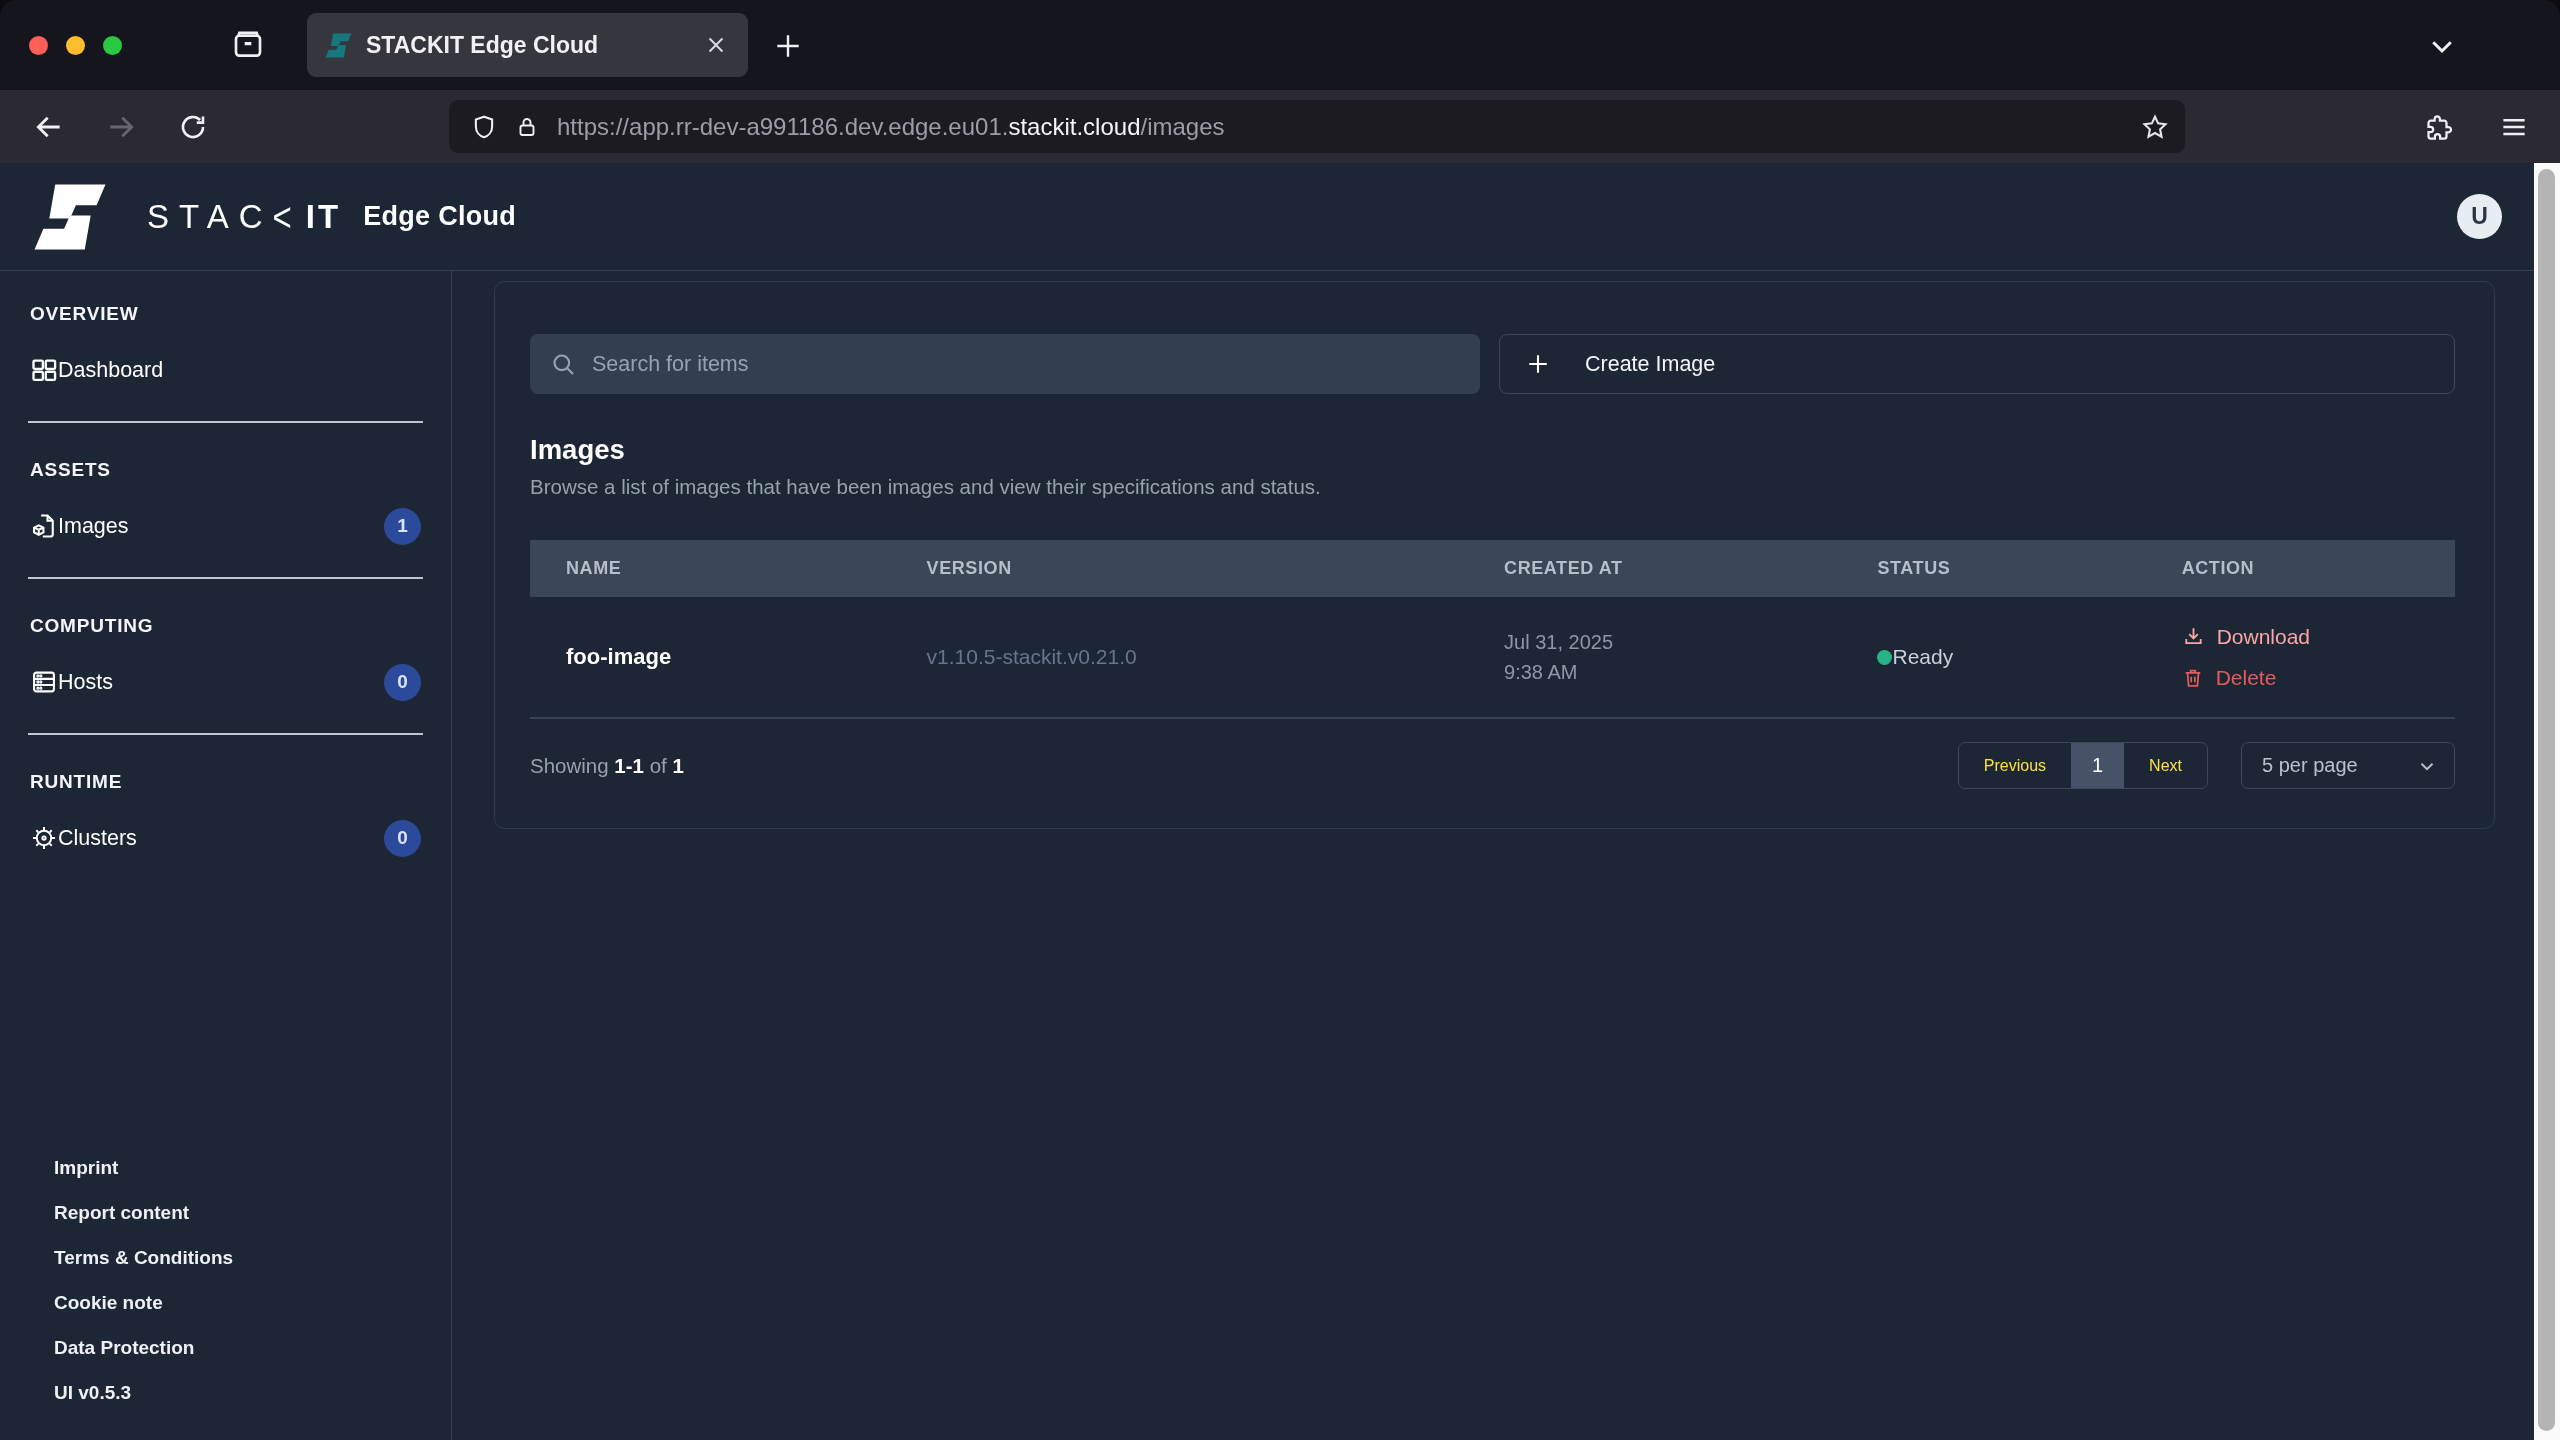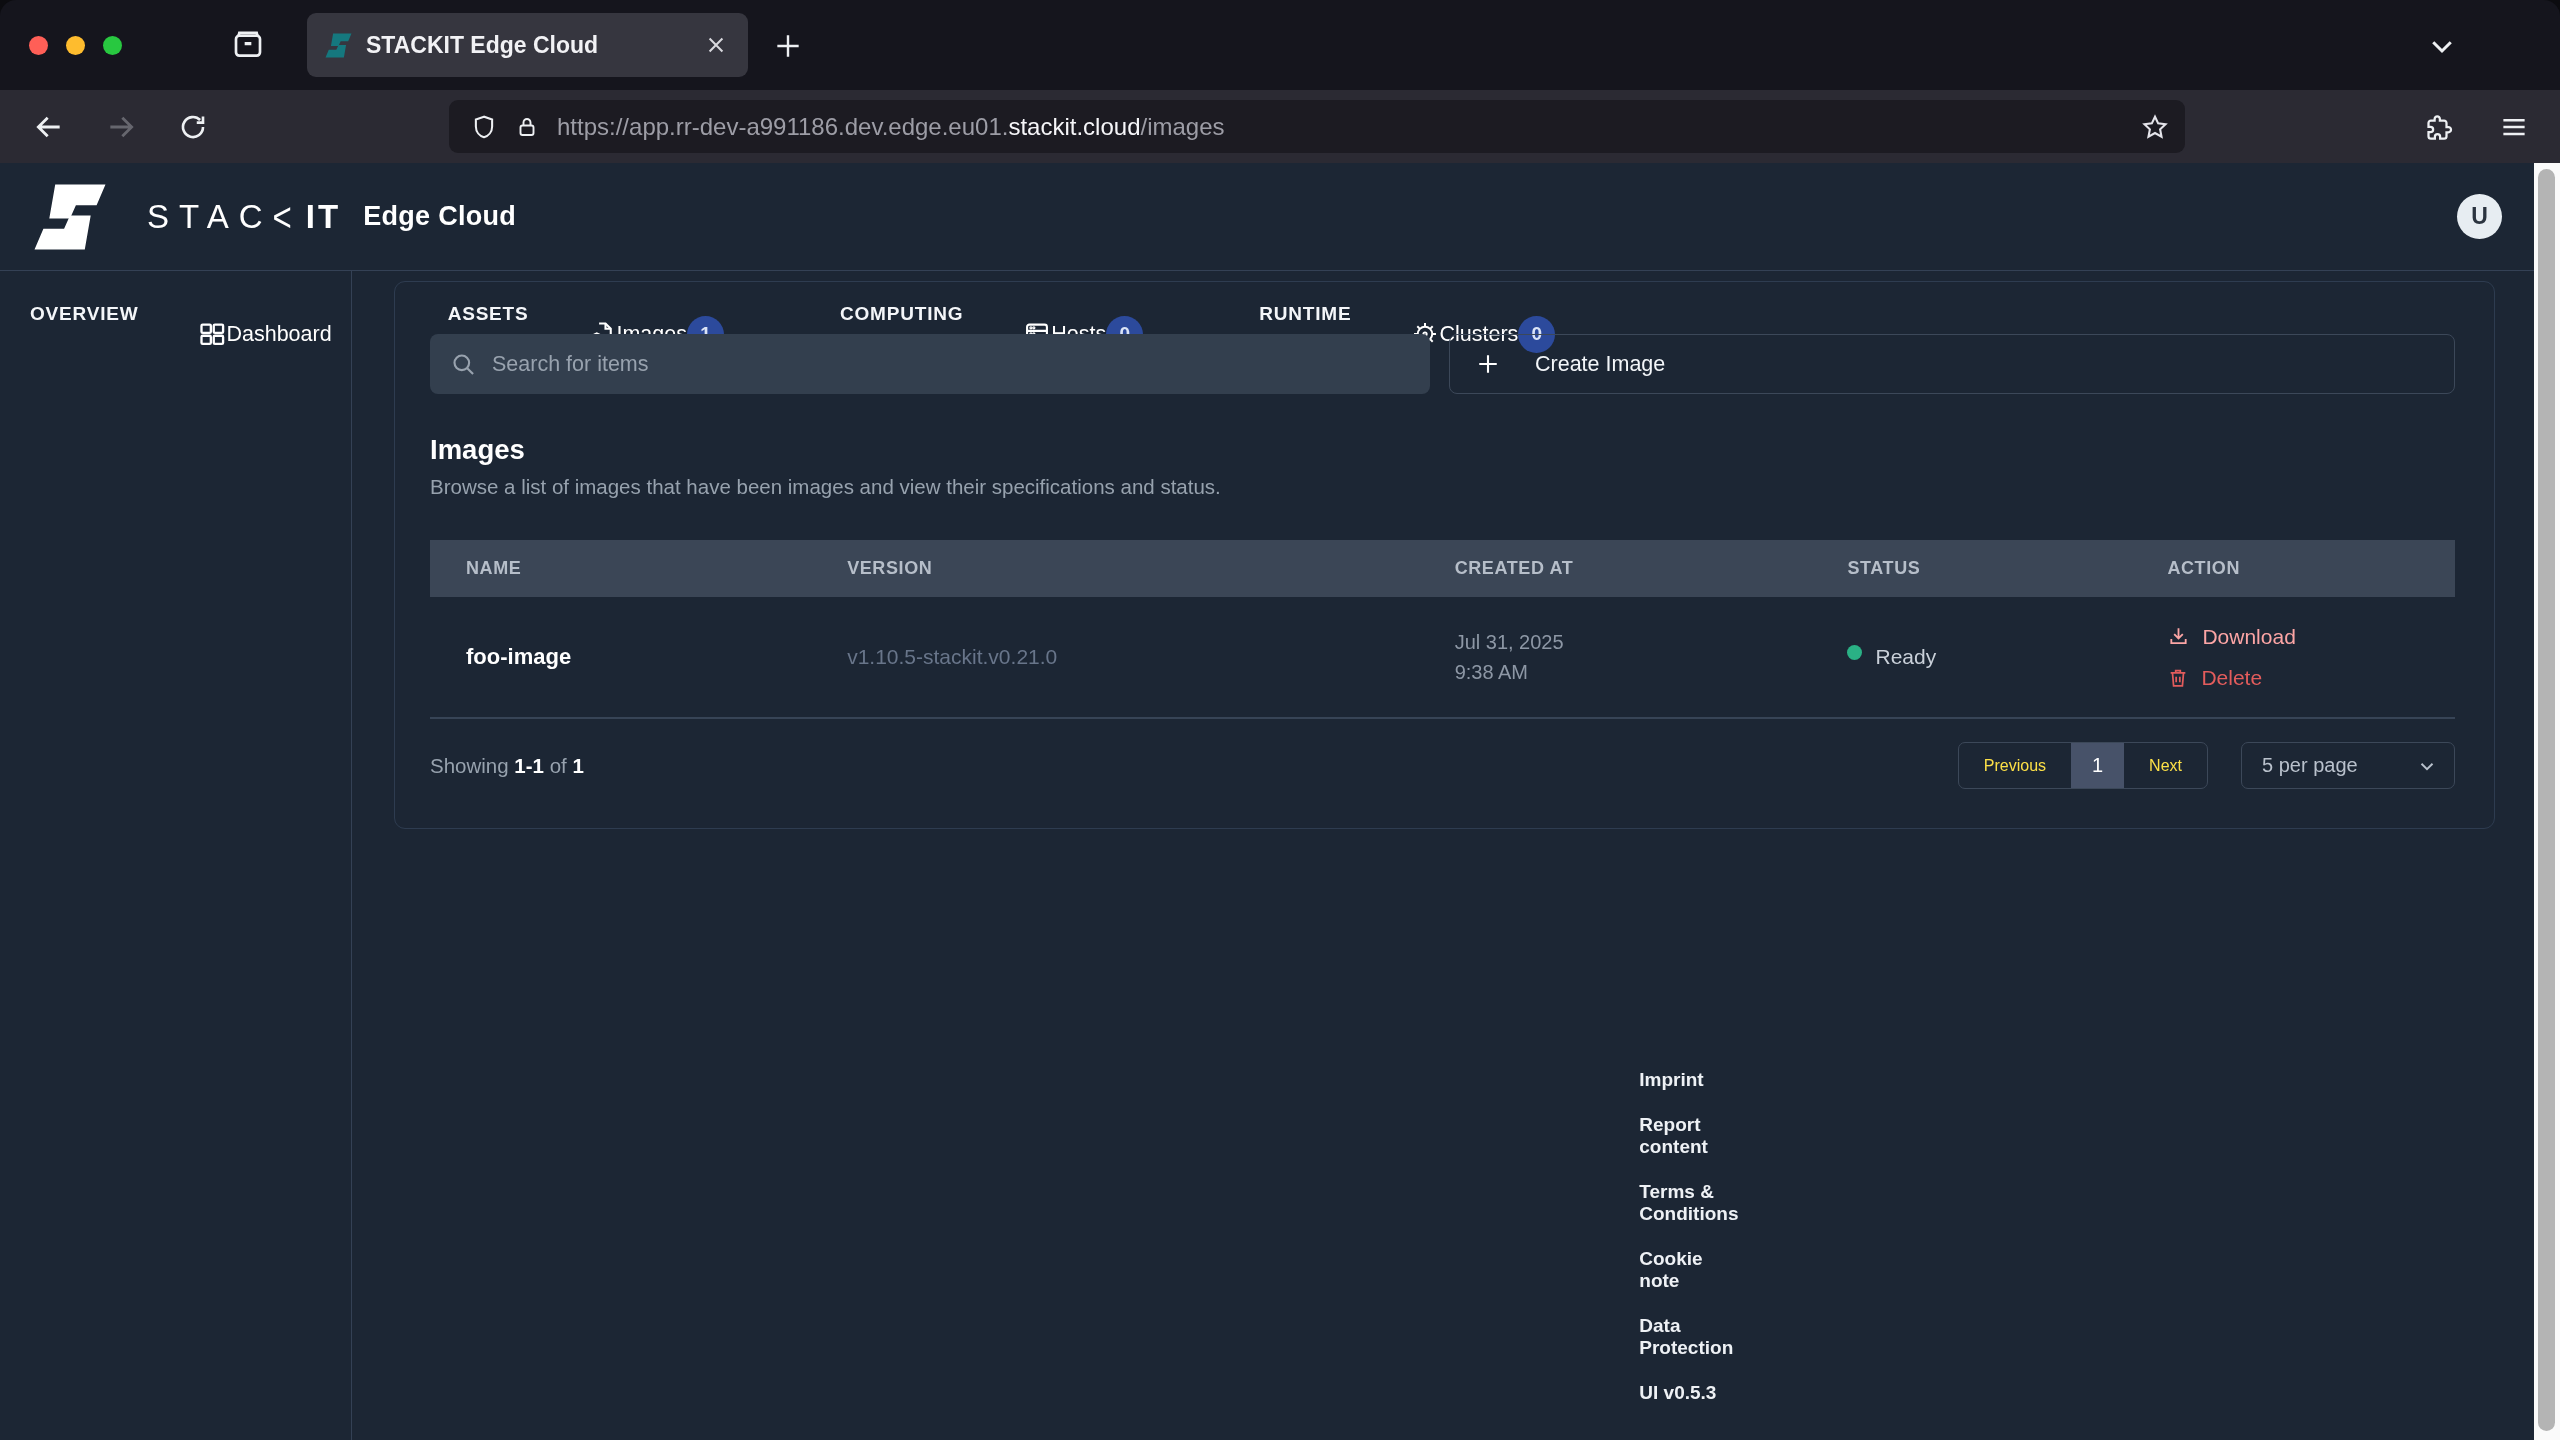--- a/index.html
+++ b/index.html
@@ -32,21 +32,21 @@
   
   .app { position:absolute; top:163px; left:0; right:0; bottom:0; background:#1c2634; }
   .app-header { height:108px; display:flex; align-items:center; padding:0 58px 0 33px; border-bottom:1px solid rgba(96,118,148,.35); }
   .wordmark { margin-left:40px; color:#fff; font-size:33px; letter-spacing:10px; font-weight:300; display:flex; align-items:center;justify-content:space-between; }
   .wordmark .chev { display:inline-block; transform:scaleY(1.25); font-weight:300; }
   .wordmark .bold { font-weight:800; letter-spacing:3px; margin-left:4px; }
   .product { margin-left:22px; color:#fff; font-size:27px; font-weight:700; letter-spacing:.3px; }
   .avatar { margin-left:auto; width:45px; height:45px; border-radius:50%; background:#e7edf2; color:#2b3440; font-size:23px; font-weight:600; display:flex; align-items:center; justify-content:center; }
 
   .app-body { display:flex; height:calc(100% - 108px); }
-  .sidebar { width:352px; border-right:1px solid rgba(96,118,148,.35); padding-top:32px; display:flex; }
+  .sidebar { width:452px; border-right:1px solid rgba(96,118,148,.35); padding-top:32px; display:flex; flex-direction:column; }
   .side-label { margin:0 30px 14px; color:#f4f6f9; font-size:19px; font-weight:700; letter-spacing:.8px; }
   .side-item { height:62px; padding:0 30px; display:flex; align-items:center; color:#fff; font-size:21.5px; font-weight:500; cursor:pointer; }
   .side-item .ic { width:28px; height:28px; color:#fff; flex:none; display:flex; }
   .badge { margin-left:auto; min-width:37px; height:37px; border-radius:19px; background:#2c4a9c; color:#dbe4f6; font-size:19px; font-weight:700; display:flex; align-items:center; justify-content:center; }
   .side-divider { height:2px; background:#dce3ee; opacity:.85; margin:20px 28px 36px; border:none; }
   .side-footer { margin-top:auto; padding:0 30px 36px;margin-left:24px; }
   .side-footer .flink { display:block; color:#eef1f5; font-size:19px; font-weight:700; margin-bottom:23px; cursor:pointer; }
   .side-footer .flink:last-child { margin-bottom:0; }
 
   .main { flex:1; position:relative; }
@@ -63,21 +63,21 @@
   .page-title { margin-top:40px; color:#fff; font-size:27.5px; font-weight:700; }
   .page-sub { margin-top:9px; color:#97a2ae; font-size:20.5px; }
 
   .tbl { margin-top:41px; }
   .tbl-head { display:flex; background:#3b4656; height:57px; align-items:center; color:#b6bec9; font-size:18px; font-weight:700; letter-spacing:.6px; }
   .tbl-row { display:flex; height:122px; align-items:center; border-bottom:2px solid rgba(120,140,165,.30); }
   .c-name{ width:20.6%; padding-left:36px; } .c-ver{ width:30%; } .c-created{ width:19.4%; } .c-status{ width:15.8%; } .c-action{ width:14.2%; }
   .cell-name { color:#fff; font-size:22px; font-weight:700; }
   .cell-ver { color:#68758a; font-size:21px; }
   .cell-created { color:#8d97a5; font-size:20px; line-height:30px; }
-  .cell-status { display:flex; align-items:flex-start; gap:13px; color:#c9d0d9; font-size:21px; }
+  .cell-status { display:flex; align-items:center; color:#c9d0d9; font-size:21px; }
   .dot { width:15px; height:15px; border-radius:50%; background:#2ab185; }
   .cell-action { display:flex; flex-direction:column; align-items:flex-start; gap:17px; }
   .act { display:flex; align-items:center; gap:12px; font-size:21px; cursor:pointer; }
   .act.download { color:#fca5a5; } .act.delete { color:#e25c5c; }
   .act .ic { display:flex; }
 
   .card-footer { margin-top:23px; display:flex; align-items:center; justify-content:space-between; }
   .showing { color:#97a2ae; font-size:20.5px; }
   .showing b { color:#fff; font-weight:700; }
   .foot-ctls { display:flex; align-items:center; gap:33px; }

